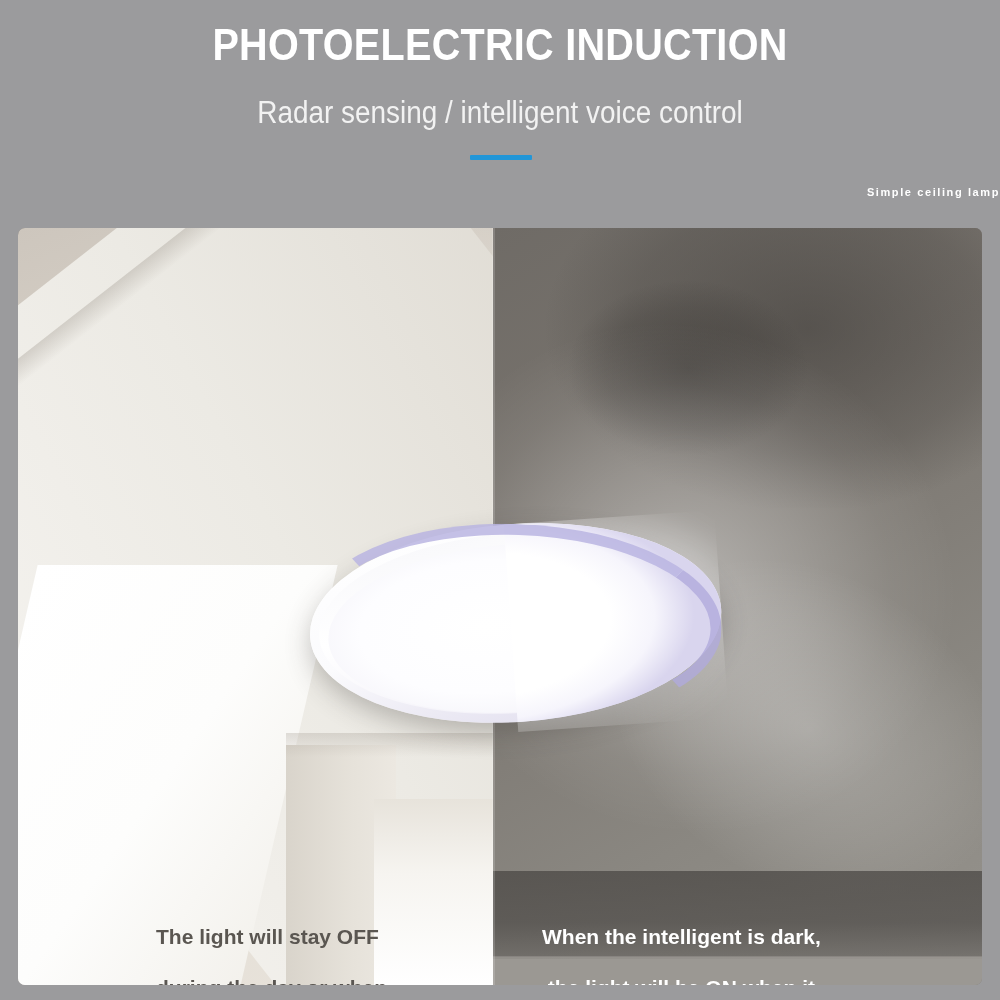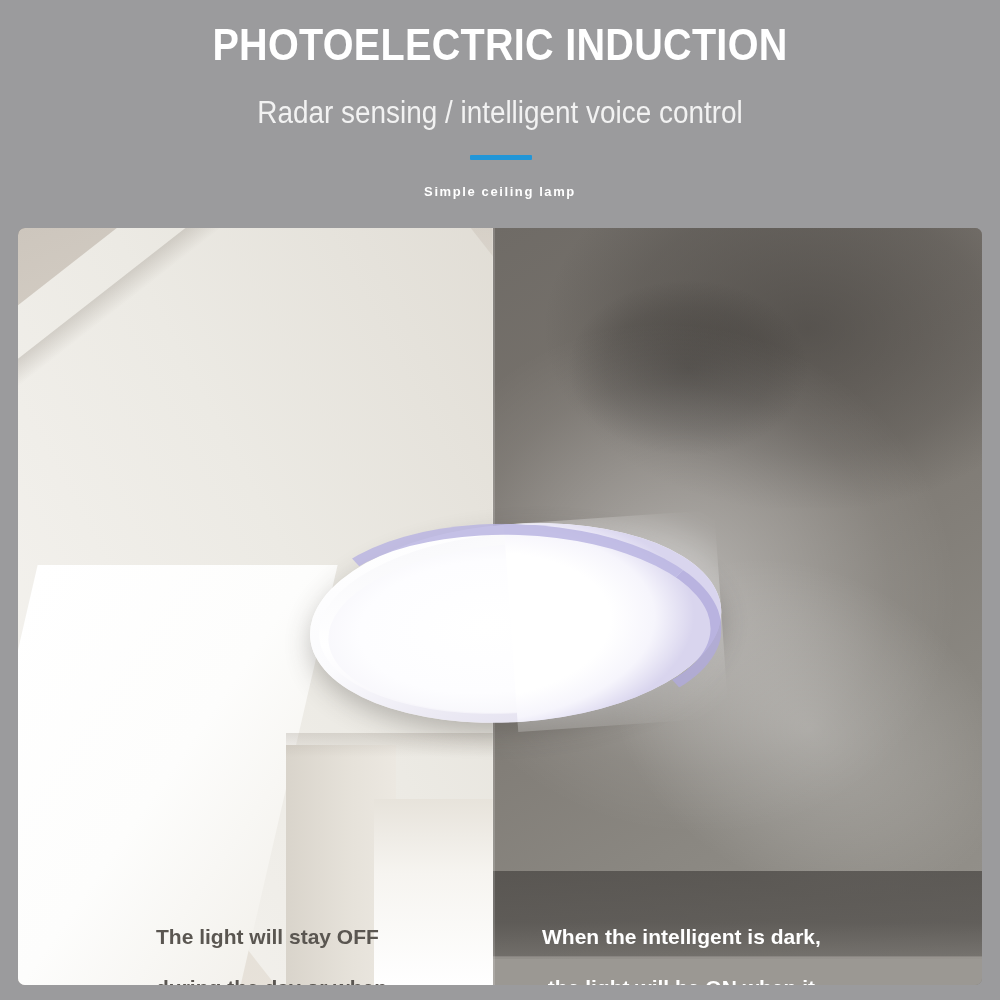--- a/index.html
+++ b/index.html
@@ -50,26 +50,27 @@
     position: absolute;
     left: 470px; top: 155px;
     width: 62px; height: 5px;
     background: #2196d8;
     border-radius: 1px;
   }
   #caption {
     position: absolute;
     left: 0; top: 183px;
     width: 1000px;
-    font-size: 13px;
+    font-size: 11px;
     font-weight: 700;
     color: #ffffff;
     letter-spacing: 1.6px;
     line-height: 18px;
     white-space: nowrap;
+    text-align: right;
   }
 
   
   #photo-panel {
     position: absolute;
     left: 18px; top: 228px;
     width: 964px; height: 757px;
     border-radius: 7px;
     overflow: hidden;
     background: #78746f;

